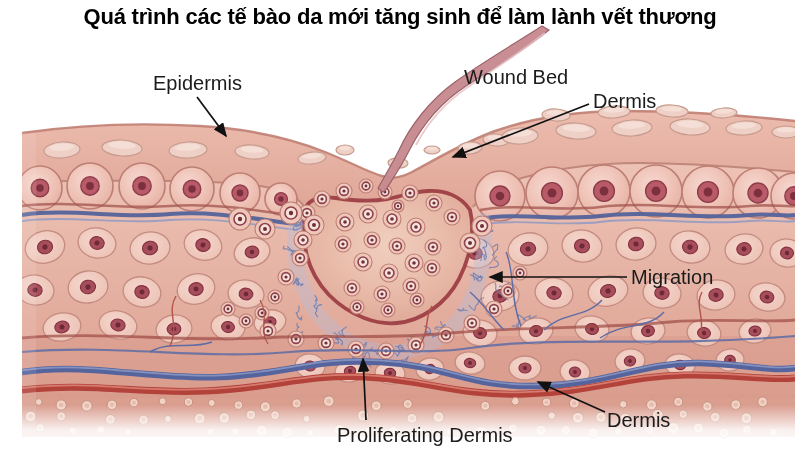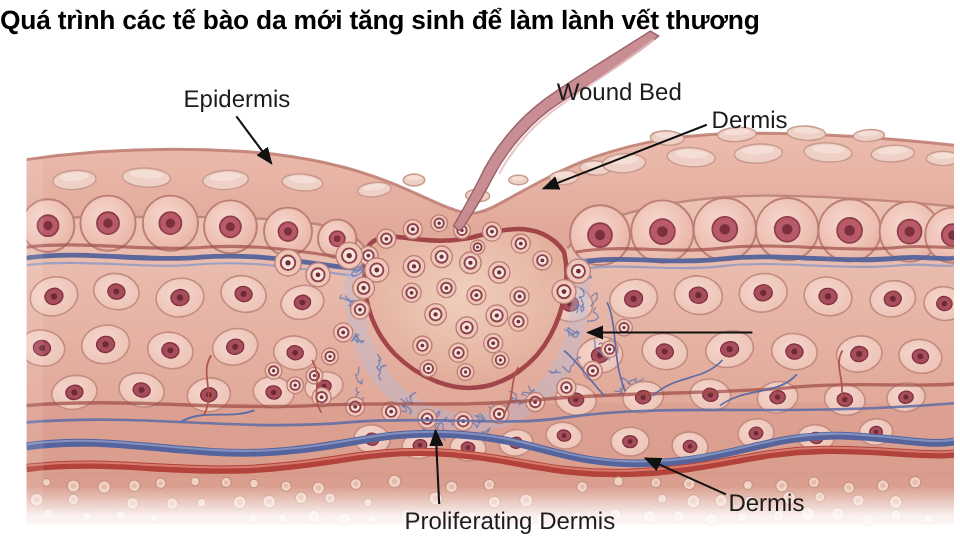--- a/index.html
+++ b/index.html
@@ -3,21 +3,21 @@
 <meta charset="utf-8">
 <style>
   :root{
     --c-background:#ffffff; --c-title-text:#000000; --c-label-text:#1b1b1b; --c-arrow:#111111;
     --c-artery:#b2423a; --c-vein:#56649e; --c-basement-membrane:#54639b; --c-fibrin-mesh:#6d7cb0;
   }
   html,body{margin:0;padding:0;background:#fff;}
   #stage{position:relative;width:800px;height:450px;background:var(--c-background);
          font-family:"Liberation Sans", sans-serif;overflow:hidden;}
   #illus{position:absolute;left:0;top:0;}
-  .title{position:absolute;left:0;top:4px;width:800px;text-align:left;
+  .title{position:absolute;left:0;top:4px;width:800px;text-align:center;
          font-size:22px;font-weight:bold;color:var(--c-title-text);letter-spacing:-0.2px;}
   .lbl{position:absolute;font-size:20px;color:var(--c-label-text);white-space:nowrap;}
 </style>
 </head>
 <body>
 
 <div id="stage">
 
   <svg id="illus" width="800" height="450" viewBox="0 0 800 450" aria-hidden="true">
     <defs>
@@ -759,15 +759,16 @@
       <line x1="627" y1="277" x2="490" y2="277" marker-end="url(#ah)"></line>
       <line x1="366" y1="420" x2="363" y2="359" marker-end="url(#ah)"></line>
       <line x1="605" y1="412" x2="538" y2="382" marker-end="url(#ah)"></line>
     </g>
   </svg>
 
   <div class="title">Quá trình các tế bào da mới tăng sinh để làm lành vết thương</div>
   <div class="lbl" style="left:464px;top:66px">Wound Bed</div>
   <div class="lbl" style="left:153px;top:72px">Epidermis</div>
   <div class="lbl" style="left:593px;top:90px">Dermis</div>
+  <div class="lbl" style="left:631px;top:266px">Migration</div>
   <div class="lbl" style="left:337px;top:424px">Proliferating Dermis</div>
   <div class="lbl" style="left:607px;top:409px">Dermis</div>
 </div>
 
 </body></html>

